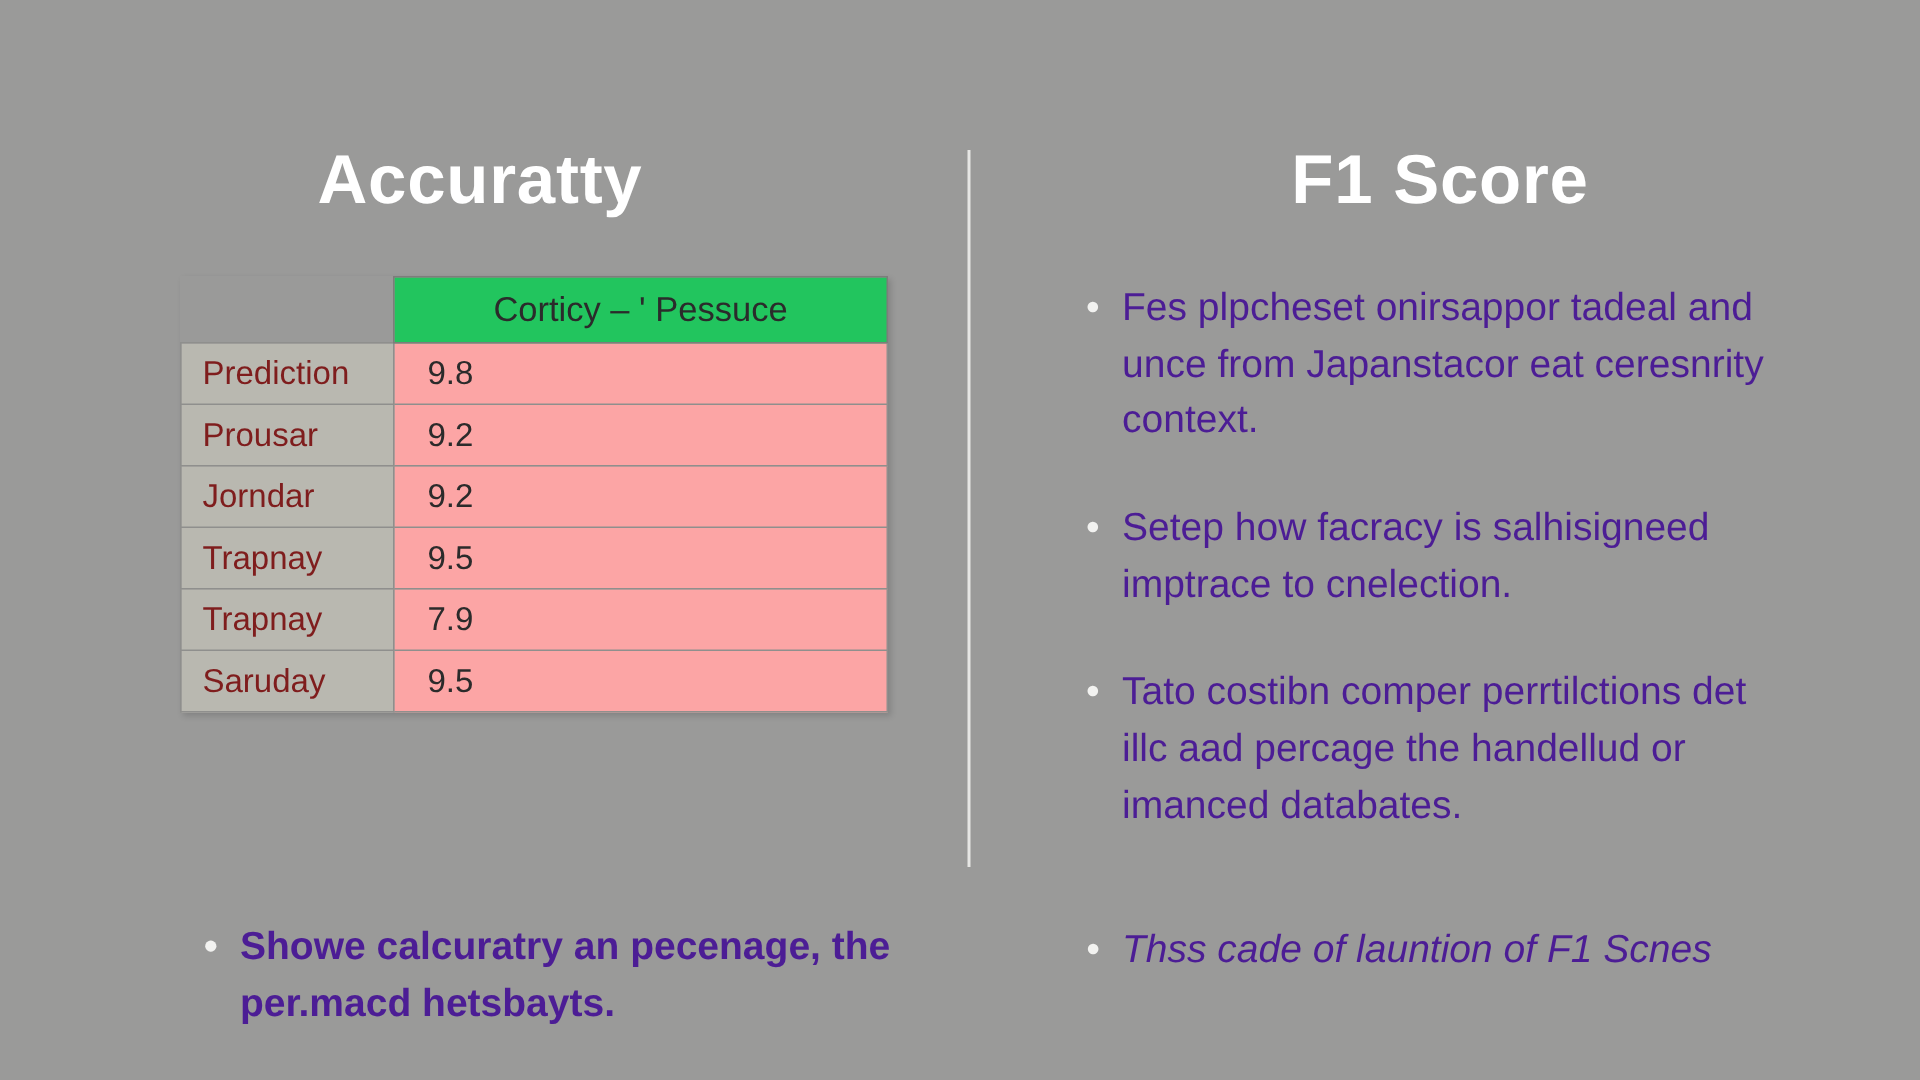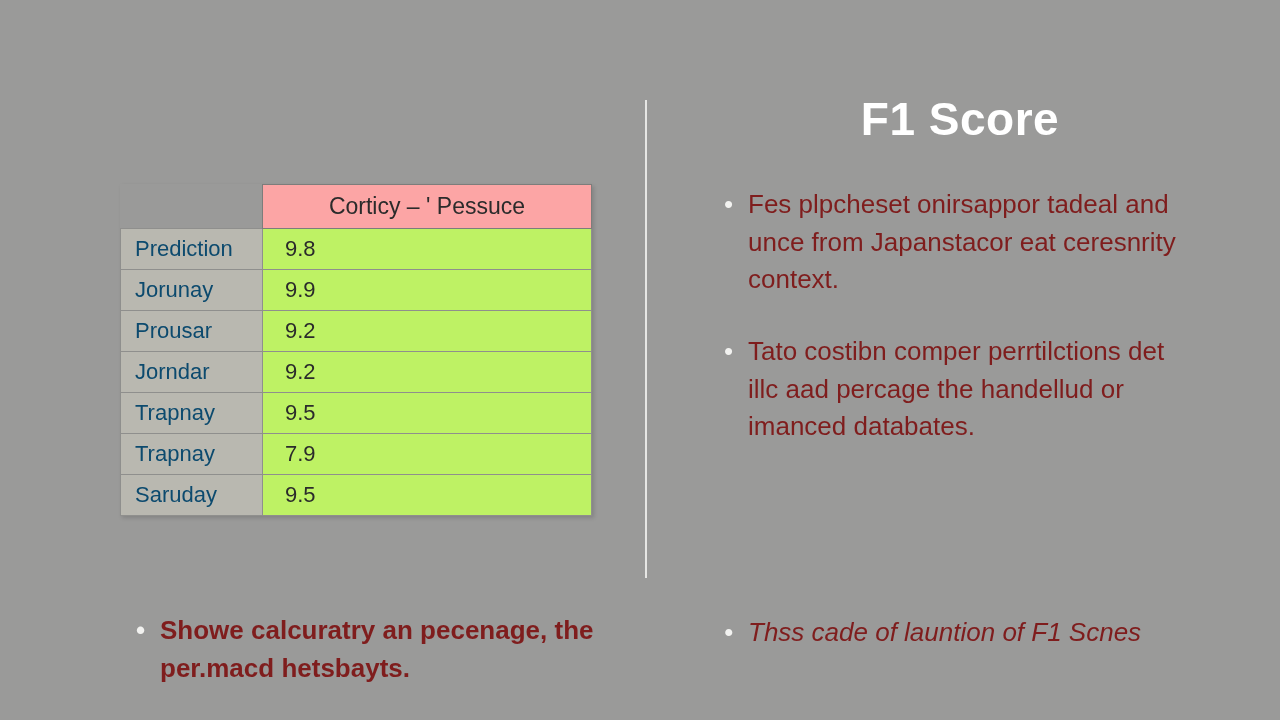--- a/index.html
+++ b/index.html
@@ -47,48 +47,48 @@
     border-collapse: collapse;
     font-size: 22px;
     box-shadow: 2px 2px 4px rgba(0,0,0,.15);
   }
   .tbl th.blank {
     width: 142px;
     background: transparent;
     border: none;
   }
   .tbl th.hdr {
-    background: #fca5a5;
+    background: #22c55e;
     color: #2b2b2b;
     font-weight: 400;
     text-align: center;
     padding: 8px 0;
     border: 1px solid #7d7d7b;
     font-size: 23px;
   }
   .tbl td {
     border: 1px solid #8f8f8d;
     padding: 7px 14px;
     font-size: 22px;
   }
   .tbl td.row-label {
     background: #b9b8b0;
-    color: #0c4a6e;
+    color: #7f1d1d;
     width: 142px;
   }
   .tbl td.row-val {
-    background: #bef264;
+    background: #fca5a5;
     color: #2b2b2b;
     padding-left: 22px;
   }
 
   
   ul.bul {
     list-style: none;
-    color: #7f1d1d;
+    color: #4c1d95;
     font-size: 26px;
     line-height: 1.45;
     position: absolute;
   }
   ul.bul li {
     position: relative;
     padding-left: 28px;
     margin-bottom: 34px;
   }
   ul.bul li::before {
@@ -100,34 +100,31 @@
     font-size: 26px;
   }
   .bul-right { left: 720px; top: 186px; width: 480px; }
   .bul-left  { left: 132px; top: 612px; width: 480px; font-weight: bold; }
   .bul-right-last { left: 720px; top: 614px; width: 480px; font-style: italic; }
 </style>
 </head>
 <body>
 
 <div class="col col-left">
+  <div class="heading heading-left">Accuratty</div>
 
   <table class="tbl">
     <tbody>
         <tr>
       <th class="blank"></th>
       <th class="hdr">Corticy – ' Pessuce</th>
     </tr>
     <tr>
       <td class="row-label">Prediction</td>
       <td class="row-val">9.8</td>
-    </tr>
-    <tr>
-      <td class="row-label">Jorunay</td>
-      <td class="row-val">9.9</td>
     </tr>
     <tr>
       <td class="row-label">Prousar</td>
       <td class="row-val">9.2</td>
     </tr>
     <tr>
       <td class="row-label">Jorndar</td>
       <td class="row-val">9.2</td>
     </tr>
     <tr>
@@ -147,20 +144,21 @@
 </div>
 
 <div class="divider"></div>
 
 <div class="col col-right">
   <div class="heading heading-right">F1 Score</div>
 </div>
 
 <ul class="bul bul-right">
   <li>Fes plpcheset onirsappor tadeal and unce from Japanstacor eat ceresnrity context.</li>
+  <li>Setep how facracy is salhisigneed imptrace to cnelection.</li>
   <li>Tato costibn comper perrtilctions det illc aad percage the handellud or imanced databates.</li>
 </ul>
 
 <ul class="bul bul-left">
   <li>Showe calcuratry an pecenage, the per.macd hetsbayts.</li>
 </ul>
 
 <ul class="bul bul-right-last">
   <li>Thss cade of launtion of F1 Scnes</li>
 </ul>

